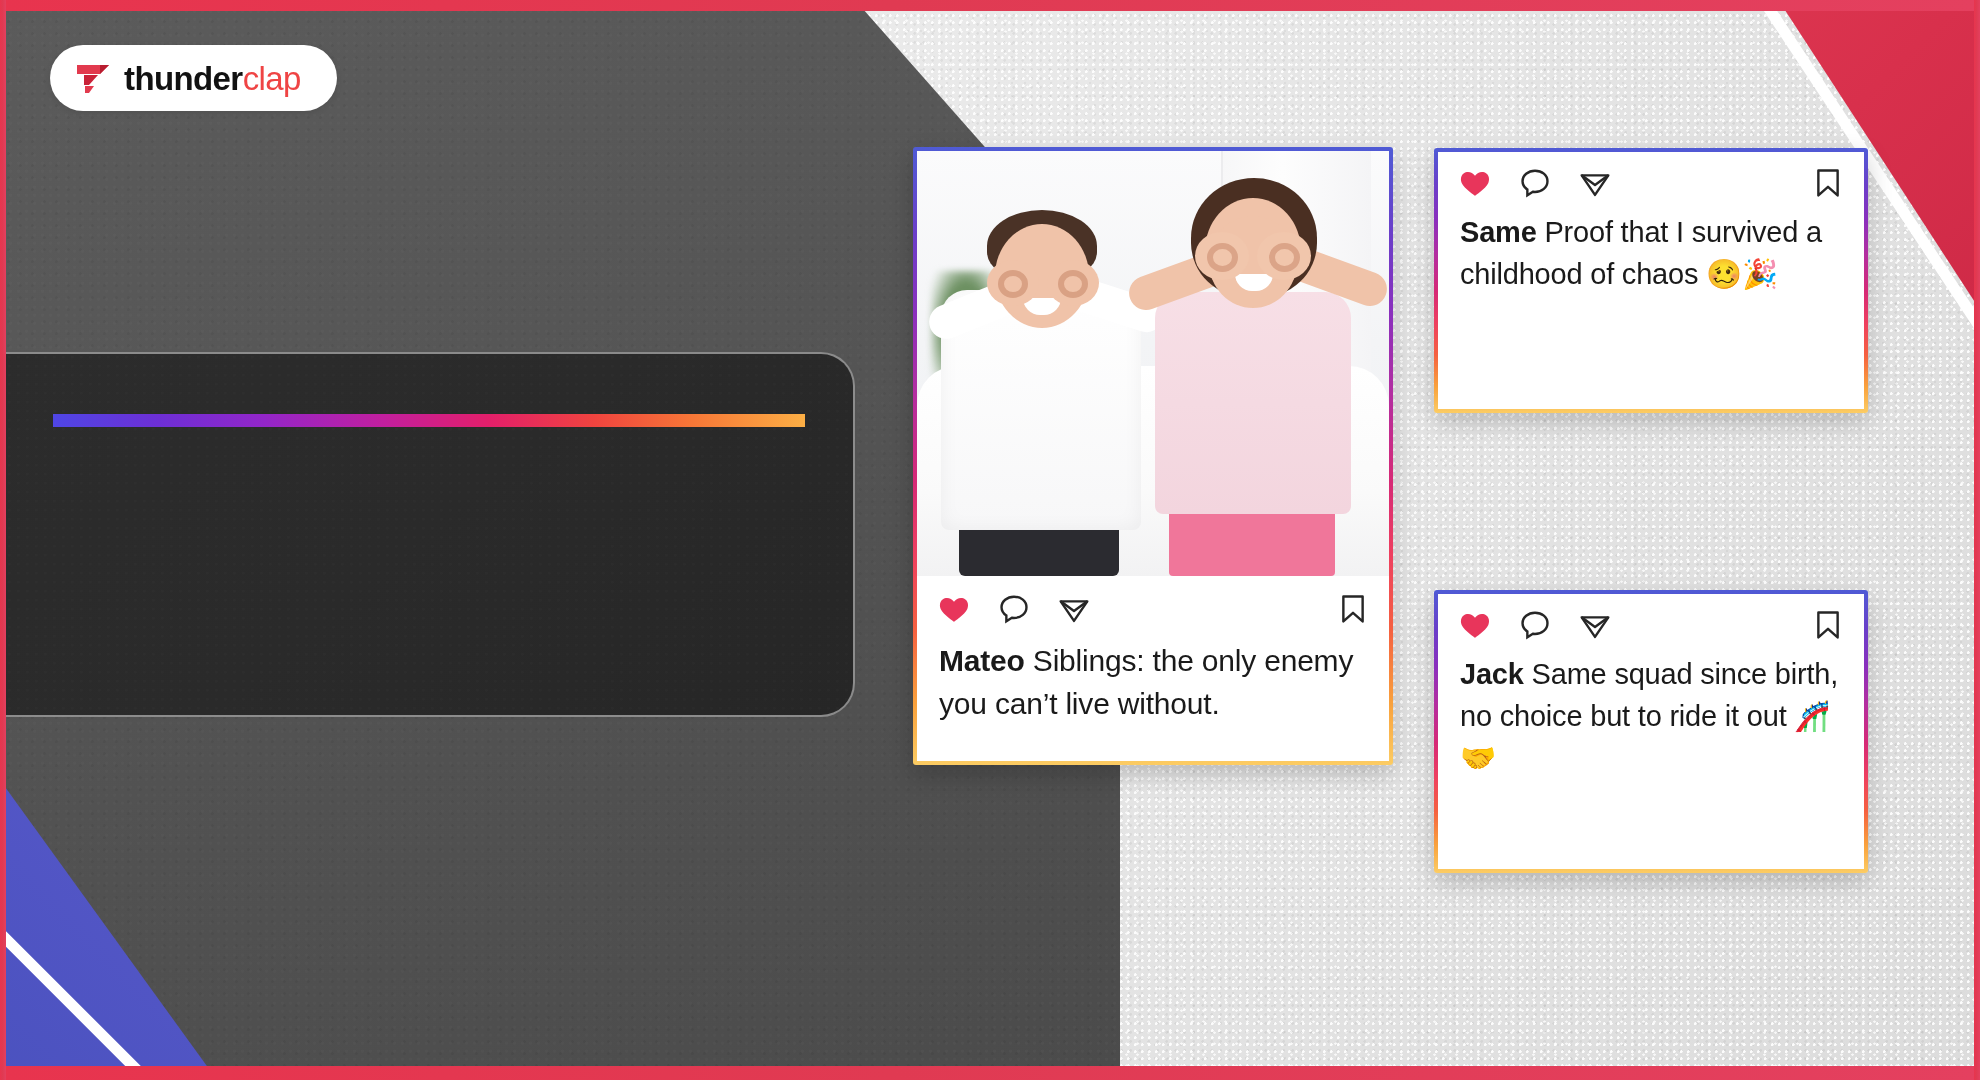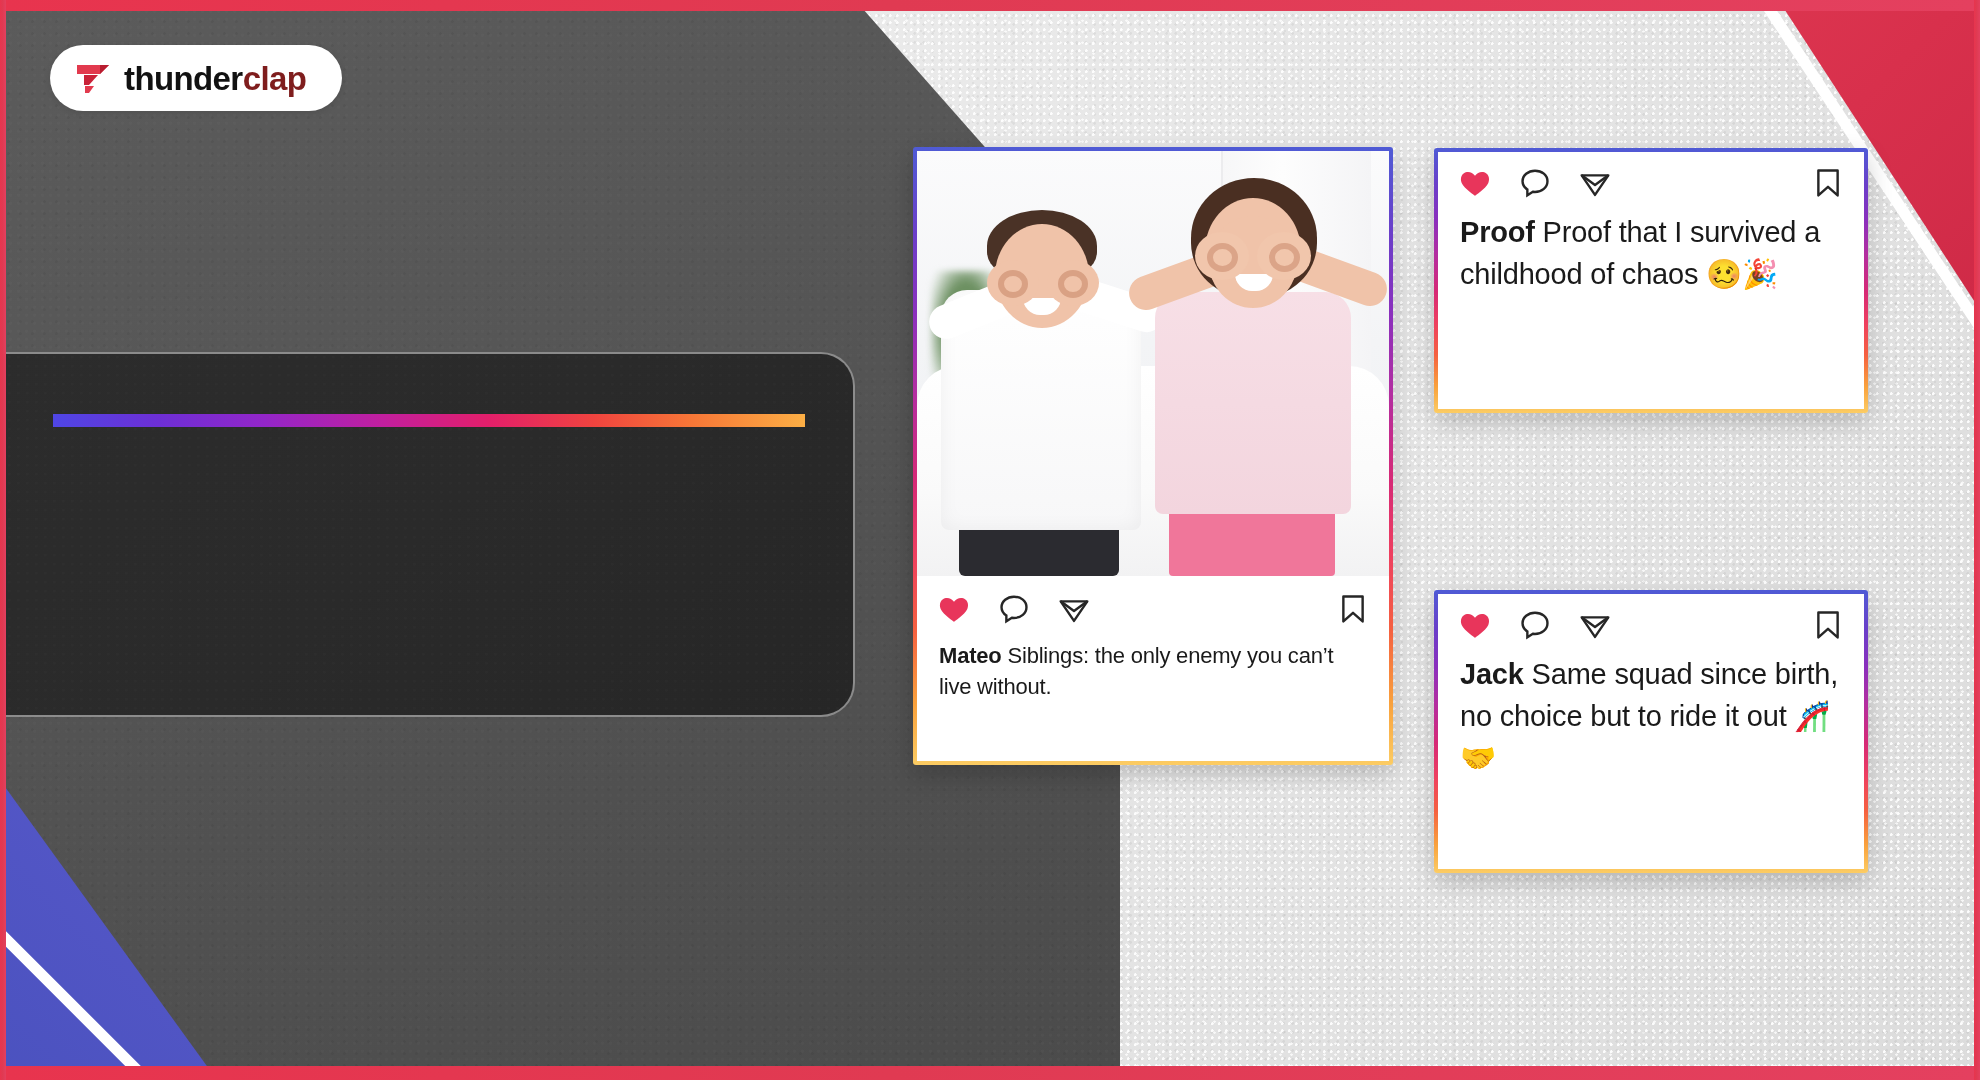--- a/index.html
+++ b/index.html
@@ -105,21 +105,21 @@
   }
   .logo-mark { width: 34px; height: 34px; display: block; flex: 0 0 auto; }
   .logo-word {
     font-size: 33px;
     letter-spacing: -0.6px;
     line-height: 1;
     white-space: nowrap;
     color: #111111;
   }
   .logo-word .w-bold  { font-weight: 700; }
-  .logo-word .w-light { font-weight: 700; color: #7f1d1d; }
+  .logo-word .w-light { font-weight: 400; color: #ef4444; }
 
   
   .title-card {
     position: absolute;
     left: -20px; top: 352px;
     width: 875px; height: 365px;
     background:
       radial-gradient(circle at 25% 35%, rgba(255,255,255,.015) 0 1.2px, transparent 1.7px),
       linear-gradient(140deg, #2c2c2c 0%, #2a2a2a 50%, #262626 100%);
     background-size: 9px 9px, 100% 100%;
@@ -193,21 +193,21 @@
   .ig-actions {
     display: flex;
     align-items: center;
     padding: 16px 20px 0 20px;
     flex: 0 0 auto;
   }
   .ig-actions .act { margin-right: 26px; display: block; }
   .ig-actions .spacer { flex: 1; }
   .ig-caption {
     padding: 14px 22px 18px 22px;
-    font-size: 22px;
+    font-size: 30px;
     line-height: 1.42;
     color: #1a1a1a;
     font-weight: 400;
     letter-spacing: -0.2px;
   }
   .ig-caption .who { font-weight: 700; }
   .ig-caption .emo { font-family: "DejaVu Sans", sans-serif; }
 
   
   .card-james { left: 1434px; top: 148px; width: 434px; height: 265px; }
@@ -383,21 +383,21 @@
         </svg>
         <svg class="act" width="34" height="34" viewBox="0 0 24 24">
           <path d="M2.6 6.6h18.8L12 20.4 2.6 6.6z" fill="none" stroke="#262626" stroke-width="1.7" stroke-linejoin="round"></path>
           <path d="M2.6 6.6L12 13.4l9.4-6.8" fill="none" stroke="#262626" stroke-width="1.7" stroke-linejoin="round"></path>
         </svg>
         <div class="spacer"></div>
         <svg class="act" style="margin-right:0" width="32" height="34" viewBox="0 0 20 24">
           <path d="M3.2 3.2h13.6v17.6L10 14.7 3.2 20.8V3.2z" fill="none" stroke="#262626" stroke-width="1.7" stroke-linejoin="round"></path>
         </svg>
       </div>
-      <div class="ig-caption"><span class="who">Proof</span> <span>Proof that I survived a childhood of chaos</span> <span class="emo">🥴🎉</span></div>
+      <div class="ig-caption"><span class="who">Same</span> <span>Proof that I survived a childhood of chaos</span> <span class="emo">🥴🎉</span></div>
     </div>
   </div>
 
   <div class="ig-card card-jack">
     <div class="ig-inner">
       <div class="ig-actions">
         <svg class="act" width="34" height="34" viewBox="0 0 24 24">
           <path d="M12 21s-7.5-4.9-9.4-9C1.2 8.6 2.7 5 6.2 4.3 8.4 3.9 10.6 5 12 6.9 13.4 5 15.6 3.9 17.8 4.3c3.5.7 5 4.3 3.6 7.7C19.5 16.1 12 21 12 21z" fill="#e8355b"></path>
         </svg>
         <svg class="act" width="34" height="34" viewBox="0 0 24 24">

